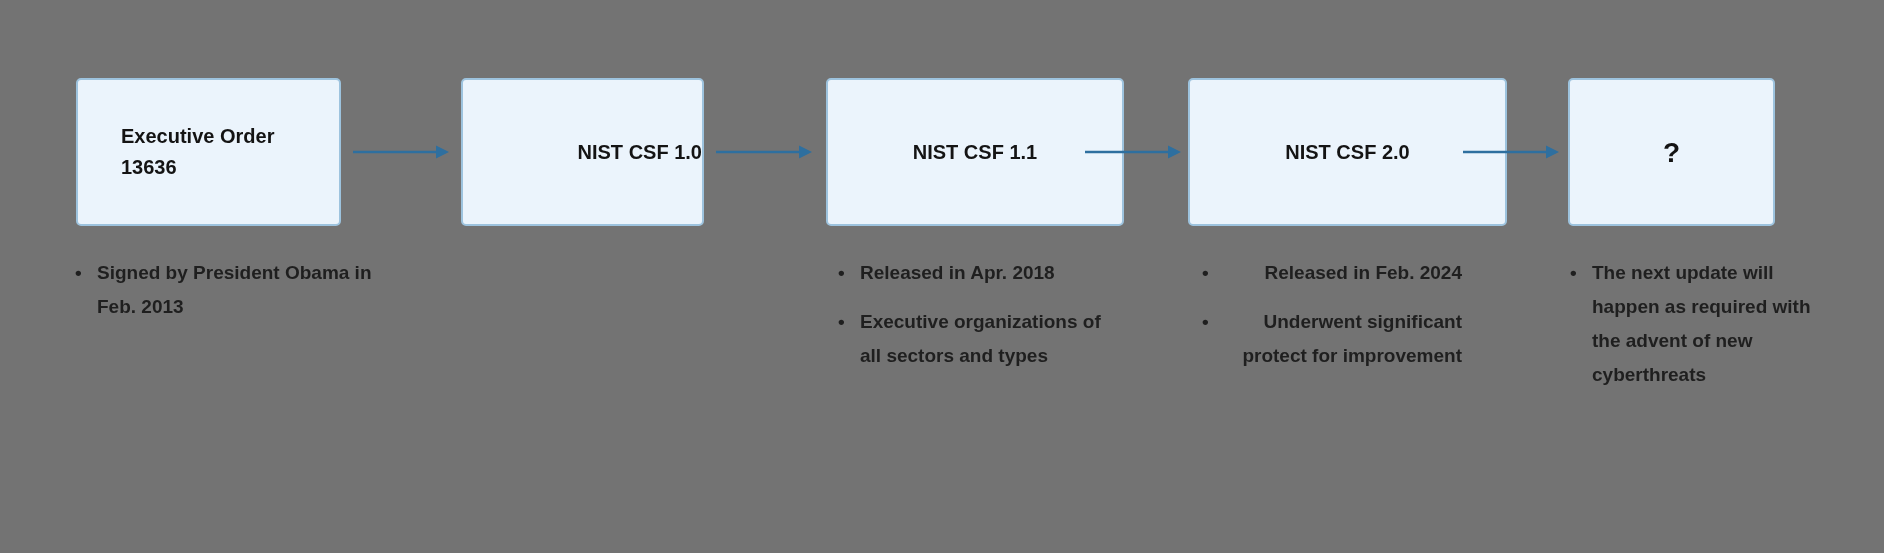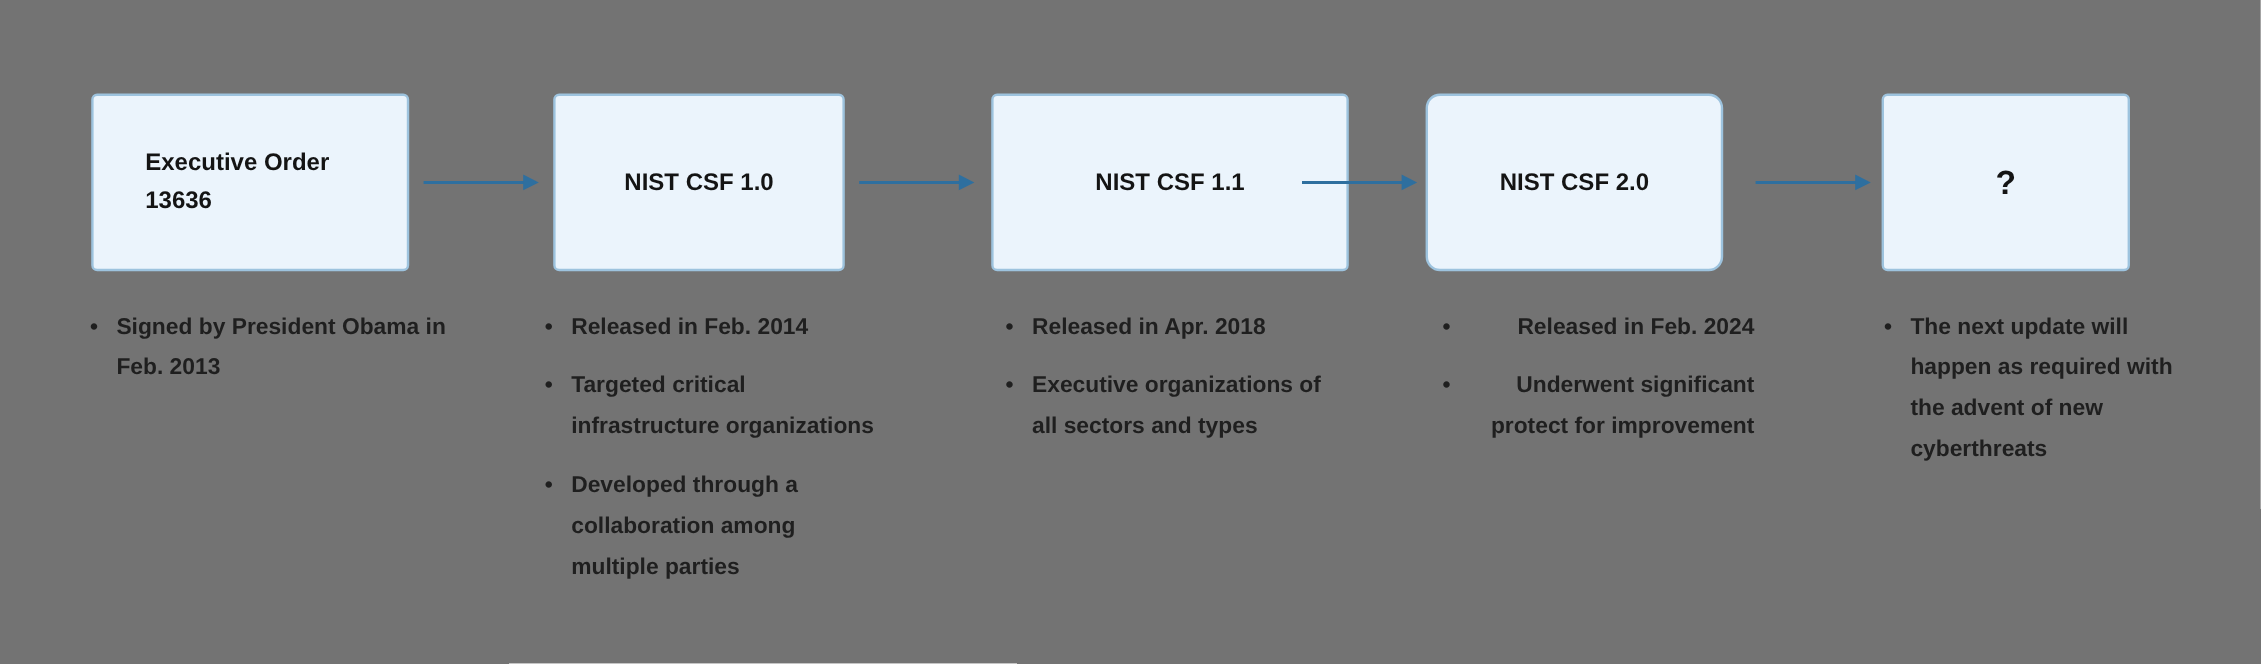--- a/index.html
+++ b/index.html
@@ -75,48 +75,43 @@
   </div>
   <ul class="bullet-list" style="left:73px; width:300px;">
     <li>Signed by President Obama in Feb. 2013</li>
   </ul>
 
   <svg class="flow-arrow" style="left:352px;" width="98" height="18" viewBox="0 0 98 18">
     <line x1="1" y1="9" x2="85" y2="9" stroke-width="2.5" stroke="#2e6f9f"></line>
     <polygon points="84,2.5 97,9 84,15.5" fill="#2e6f9f"></polygon>
   </svg>
 
-  <div class="stage-box" style="left:461px; width:243px;">
+  <div class="stage-box" style="left:461px; width:243px;justify-content:flex-end;">
     <div class="stage-title">NIST CSF 1.0</div>
   </div>
-  <ul class="bullet-list" style="left:452px; width:282px;">
-    <li>Released in Feb. 2014</li>
-    <li>Targeted critical infrastructure organizations</li>
-    <li>Developed through a collaboration among multiple parties</li>
-  </ul>
 
   <svg class="flow-arrow" style="left:715px;" width="98" height="18" viewBox="0 0 98 18">
     <line x1="1" y1="9" x2="85" y2="9" stroke-width="2.5" stroke="#2e6f9f"></line>
     <polygon points="84,2.5 97,9 84,15.5" fill="#2e6f9f"></polygon>
   </svg>
 
   <div class="stage-box" style="left:826px; width:298px;">
     <div class="stage-title">NIST CSF 1.1</div>
   </div>
   <ul class="bullet-list" style="left:836px; width:270px;">
     <li>Released in Apr. 2018</li>
     <li>Executive organizations of all sectors and types</li>
   </ul>
 
   <svg class="flow-arrow" style="left:1084px;" width="98" height="18" viewBox="0 0 98 18">
     <line x1="1" y1="9" x2="85" y2="9" stroke-width="2.5" stroke="#2e6f9f"></line>
     <polygon points="84,2.5 97,9 84,15.5" fill="#2e6f9f"></polygon>
   </svg>
 
-  <div class="stage-box" style="left:1188px; width:248px;border-radius:12px;">
+  <div class="stage-box" style="left:1188px; width:319px;">
     <div class="stage-title">NIST CSF 2.0</div>
   </div>
   <ul class="bullet-list" style="left:1200px; width:262px;text-align:right;">
     <li>Released in Feb. 2024</li>
     <li>Underwent significant protect for improvement</li>
   </ul>
 
   <svg class="flow-arrow" style="left:1462px;" width="98" height="18" viewBox="0 0 98 18">
     <line x1="1" y1="9" x2="85" y2="9" stroke-width="2.5" stroke="#2e6f9f"></line>
     <polygon points="84,2.5 97,9 84,15.5" fill="#2e6f9f"></polygon>

